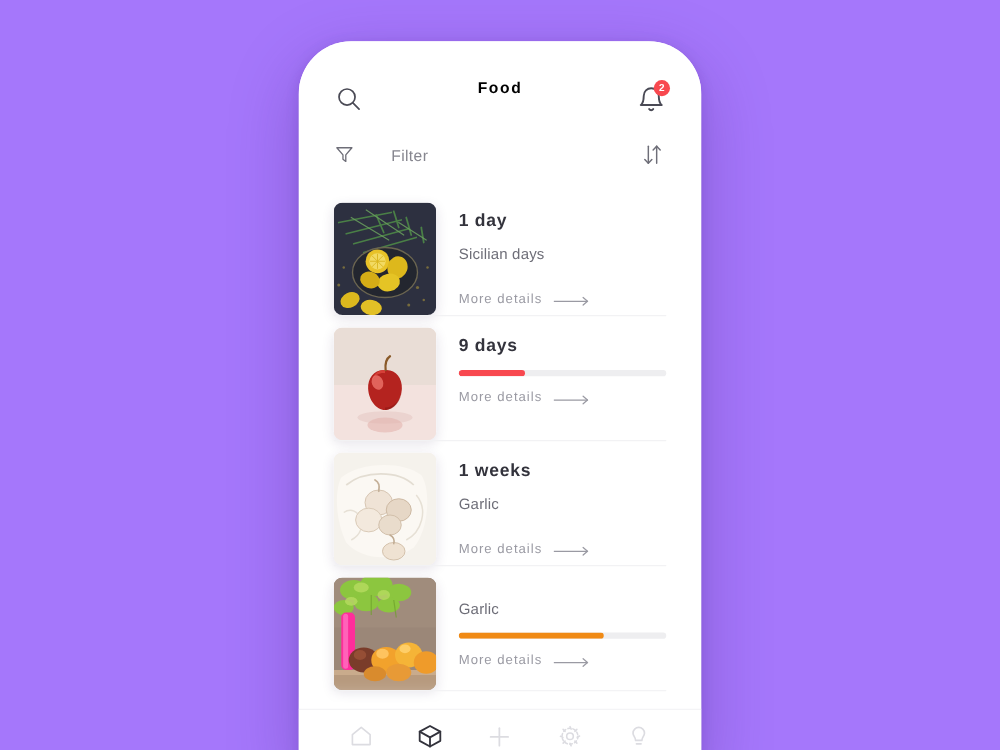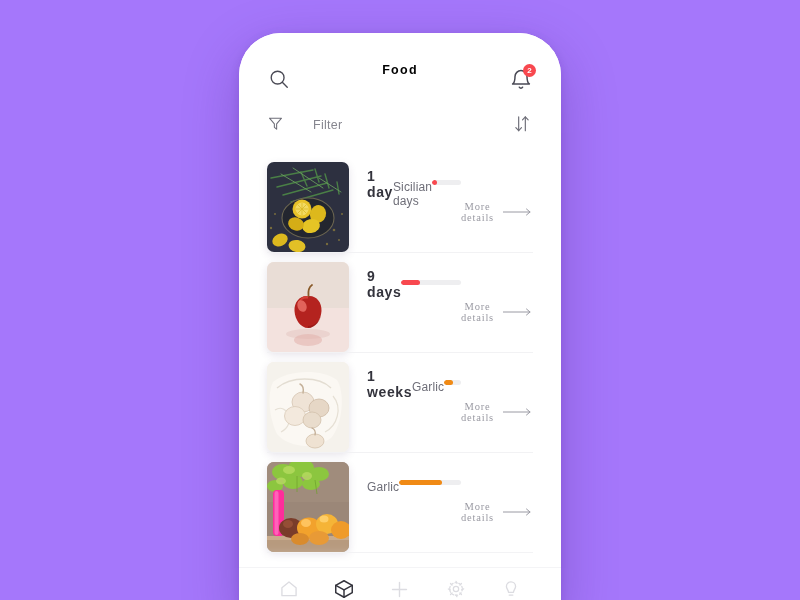--- a/index.html
+++ b/index.html
@@ -159,21 +159,21 @@
     box-shadow: 0 3px 9px rgba(60, 40, 90, 0.13);
   }
 
   .thumb svg { display: block; width: 100%; height: 100%; }
 
   .card-body {
     flex: 1 1 auto;
     min-width: 0;
     padding-top: 6px;
     display: flex;
-    flex-direction: row;
+    flex-direction: column;
   }
 
   .card-duration {
     font-size: 14px;
     font-weight: 700;
     color: #33333c;
     letter-spacing: 0.6px;
   }
 
   .card-name {
@@ -193,27 +193,26 @@
   }
 
   .progress-fill {
     height: 100%;
     border-radius: 3px;
   }
 
   .more-details {
     margin-top: 11px;
     display: flex;
-    align-items: center;
+    align-items: flex-start;
     gap: 9px;
     background: none;
     border: none;
     padding: 0;
     cursor: pointer;
-    font-family: Liberation Serif, serif;
   }
 
   .more-details-label {
     font-size: 10.5px;
     color: #9a9aa3;
     letter-spacing: 0.8px;
   }
 
   
   #bottom-nav {

